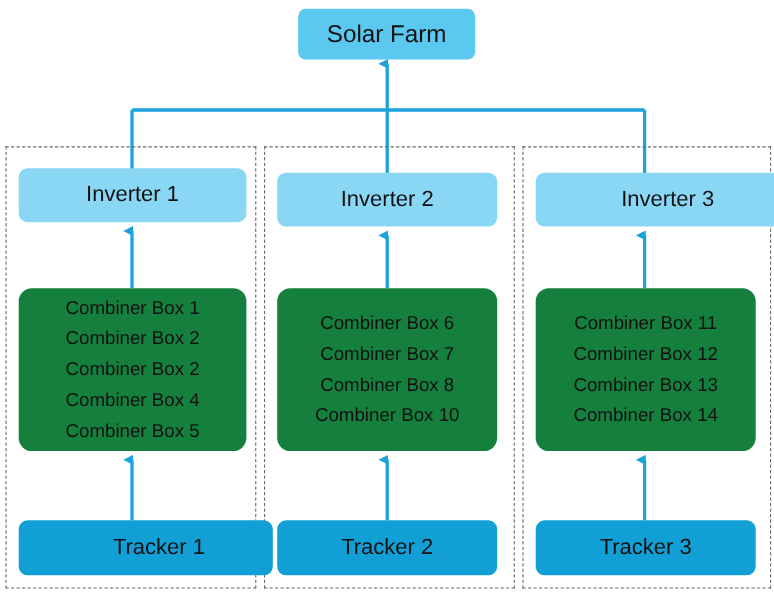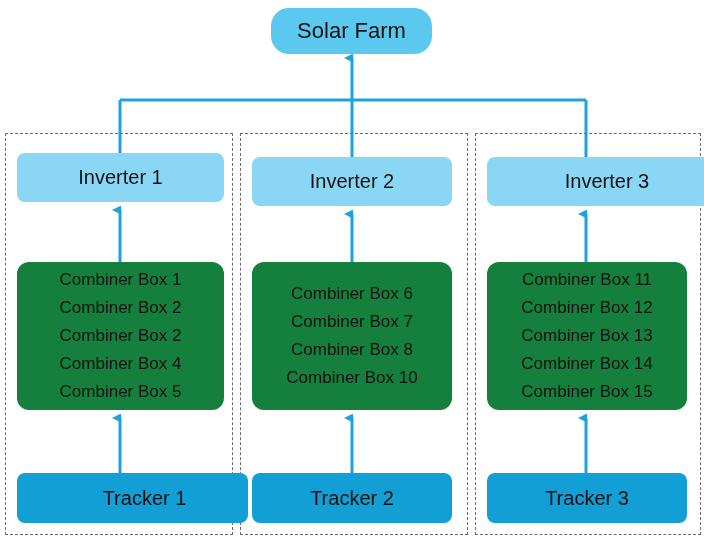--- a/index.html
+++ b/index.html
@@ -27,21 +27,21 @@
   }
 
   
   .root-node {
     position: absolute;
     left: 271px;
     top: 8px;
     width: 161px;
     height: 46px;
     background: #5BC8F0;
-    border-radius: 18px;
+    border-radius: 7px;
     display: flex;
     align-items: center;
     justify-content: center;
     z-index: 3;
   }
   .root-node .label {
     font-size: 22px;
     color: #111111;
     white-space: nowrap;
   }
@@ -203,21 +203,20 @@
     <span class="cb-item">Combiner Box 6</span>
     <span class="cb-item">Combiner Box 7</span>
     <span class="cb-item">Combiner Box 8</span>
     <span class="cb-item">Combiner Box 10</span>
   </div>
   <div class="combiner-panel cmb-3">
     <span class="cb-item">Combiner Box 11</span>
     <span class="cb-item">Combiner Box 12</span>
     <span class="cb-item">Combiner Box 13</span>
     <span class="cb-item">Combiner Box 14</span>
-    <span class="cb-item">Combiner Box 15</span>
   </div>
 
   <div class="tracker trk-1">
     <span class="label">Tracker 1</span>
   </div>
   <div class="tracker trk-2">
     <span class="label">Tracker 2</span>
   </div>
   <div class="tracker trk-3">
     <span class="label">Tracker 3</span>

